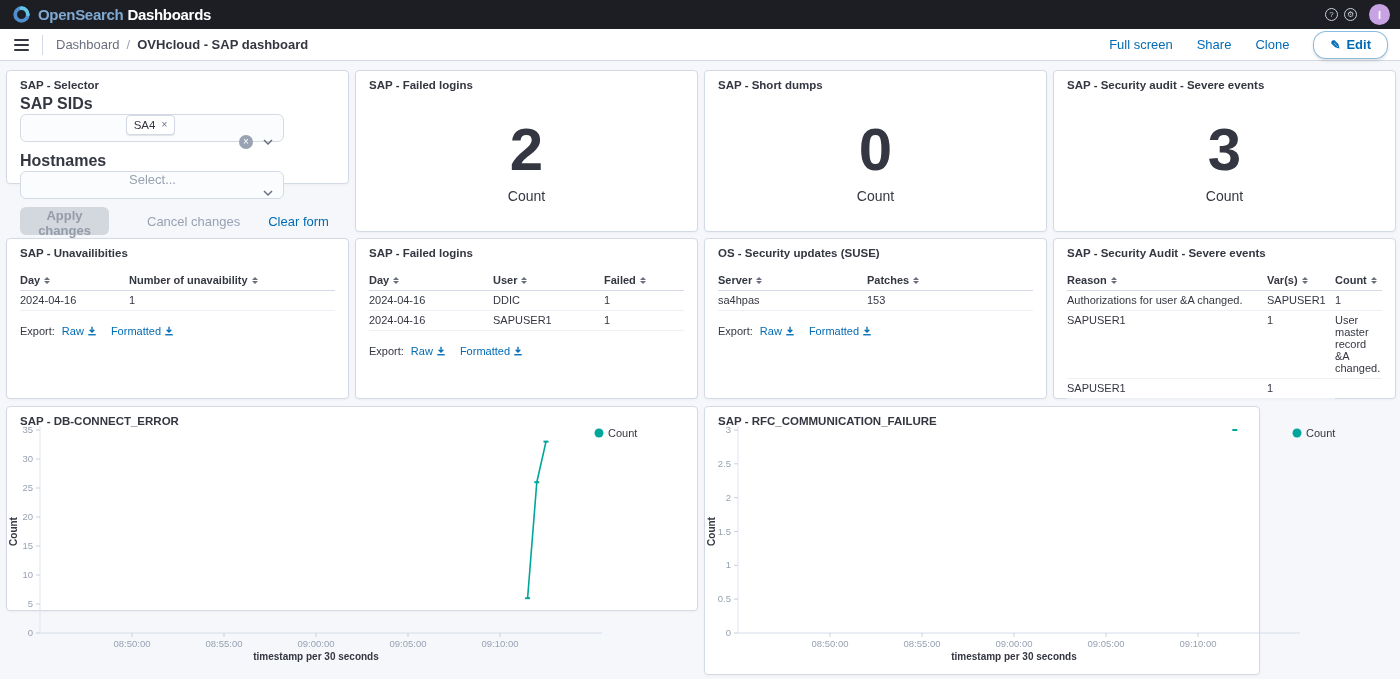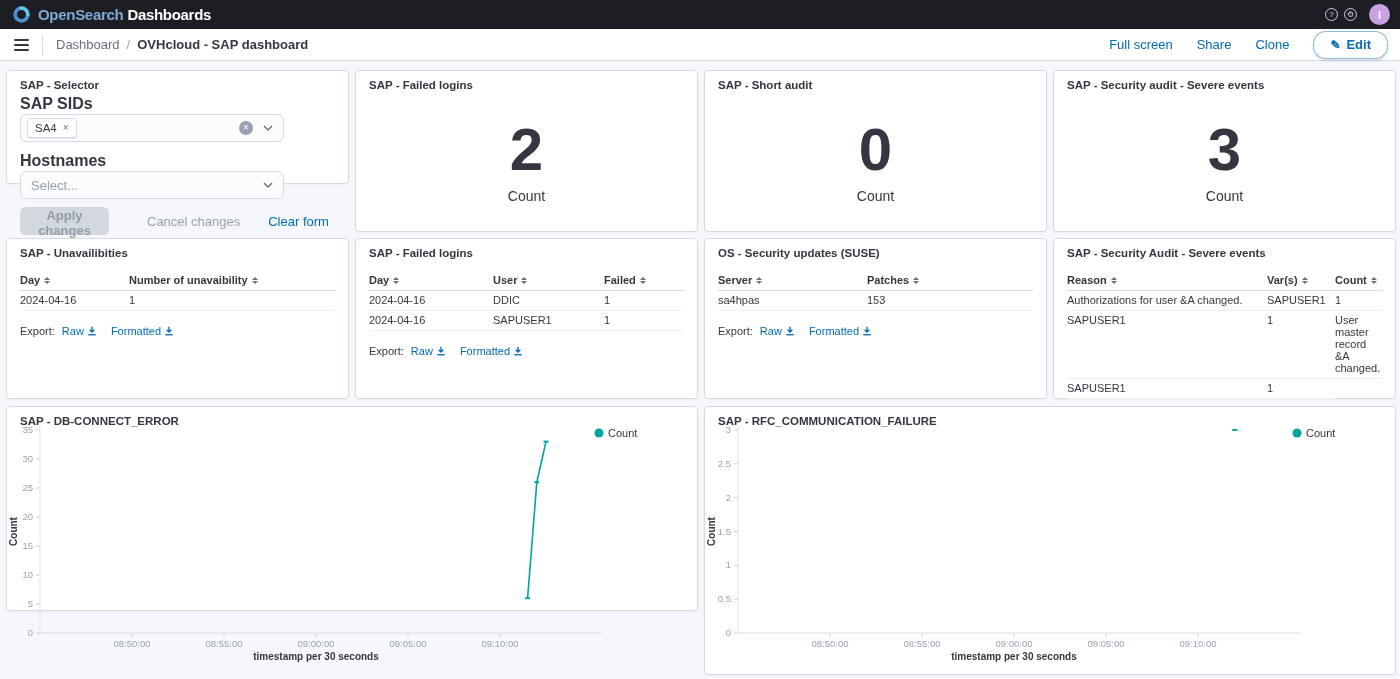--- a/index.html
+++ b/index.html
@@ -54,21 +54,21 @@
   .panel {
     position:absolute; background:#fff; border:1px solid #D3DAE6; border-radius:4px;
     box-shadow:0 1px 3px rgba(0,0,0,0.04); padding:8px 13px;
   }
   .ptitle { margin:0; font-size:11.5px; font-weight:bold; color:#343741; line-height:12px; }
   
   .fieldlabel { font-size:16px; font-weight:600; color:#343741; margin:6px 0 3px; line-height:14px; }
   .fieldlabel.second { margin-top:12px; }
   .combo {
     width:264px; height:28px; background:#FBFCFD; border:1px solid #D3DAE6; border-radius:6px;
-    display:flex; align-items:center; padding:0 9px 0 6px; cursor:pointer;
+    display:flex; align-items:center; padding:0 9px 0 6px; cursor:pointer;flex-direction:column;
   }
   .tag {
     background:#fff; border:1px solid #D3DAE6; border-radius:4px;
     box-shadow:0 1px 1px rgba(0,0,0,0.1); font-size:11.5px; color:#343741;
     padding:2px 7px; display:inline-flex; align-items:center; gap:6px; line-height:14px;
   }
   .tag-x { color:#69707D; font-size:10px; cursor:pointer; }
   .combo-right { margin-left:auto; display:flex; align-items:center; gap:9px; }
   .clear-btn {
     width:14px; height:14px; border-radius:50%; background:#98A2B3; color:#fff;
@@ -190,21 +190,21 @@
 
   <section class="panel" style="left:355px; top:9px; width:343px; height:162px;">
     <h3 class="ptitle">SAP - Failed logins</h3>
     <div class="metric-body">
       <div class="metric-num">2</div>
       <div class="metric-cap">Count</div>
     </div>
   </section>
 
   <section class="panel" style="left:704px; top:9px; width:343px; height:162px;">
-    <h3 class="ptitle">SAP - Short audit</h3>
+    <h3 class="ptitle">SAP - Short dumps</h3>
     <div class="metric-body">
       <div class="metric-num">0</div>
       <div class="metric-cap">Count</div>
     </div>
   </section>
 
   <section class="panel" style="left:1053px; top:9px; width:343px; height:162px;">
     <h3 class="ptitle">SAP - Security audit - Severe events</h3>
     <div class="metric-body">
       <div class="metric-num">3</div>
@@ -427,21 +427,21 @@
         <text x="309" y="253" fill="#343741" font-size="10" font-weight="bold" text-anchor="middle">timestamp per 30 seconds</text>
         <polyline points="520.5999999999999,191.2 529.8,75.19999999999999 539,34.599999999999994" fill="none" stroke="#00A69B" stroke-width="1.6"></polyline>
         <line x1="518.0999999999999" y1="191.2" x2="523.0999999999999" y2="191.2" stroke="#00A69B" stroke-width="2"></line>
         <line x1="527.3" y1="75.19999999999999" x2="532.3" y2="75.19999999999999" stroke="#00A69B" stroke-width="2"></line>
         <line x1="536.5" y1="34.599999999999994" x2="541.5" y2="34.599999999999994" stroke="#00A69B" stroke-width="2"></line>
         <circle cx="592" cy="26" r="4.5" fill="#00A69B"></circle>
         <text x="601" y="30" fill="#343741" font-size="11">Count</text>
       </svg>
   </section>
 
-  <section class="panel" style="left:704px; top:345px; width:692px; height:269px; padding:0;">
+  <section class="panel" style="left:704px; top:345px; width:556px; height:269px; padding:0;">
     <h3 class="ptitle chart-title">SAP - RFC_COMMUNICATION_FAILURE</h3>
     <svg class="chart-svg linechart" viewBox="0 0 690 267">
         <line x1="33" y1="19" x2="33" y2="226" stroke="#E0E5EE" stroke-width="1"></line>
         <line x1="33" y1="226" x2="595" y2="226" stroke="#D6DCE8" stroke-width="1"></line>
         <line x1="29" y1="226" x2="33" y2="226" stroke="#C9D0DC" stroke-width="1"></line>
         <text x="26" y="229" text-anchor="end" fill="#98A2B3" font-size="9.5">0</text>
         <line x1="29" y1="192.16666666666669" x2="33" y2="192.16666666666669" stroke="#C9D0DC" stroke-width="1"></line>
         <text x="26" y="195.16666666666669" text-anchor="end" fill="#98A2B3" font-size="9.5">0.5</text>
         <line x1="29" y1="158.33333333333334" x2="33" y2="158.33333333333334" stroke="#C9D0DC" stroke-width="1"></line>
         <text x="26" y="161.33333333333334" text-anchor="end" fill="#98A2B3" font-size="9.5">1</text>

